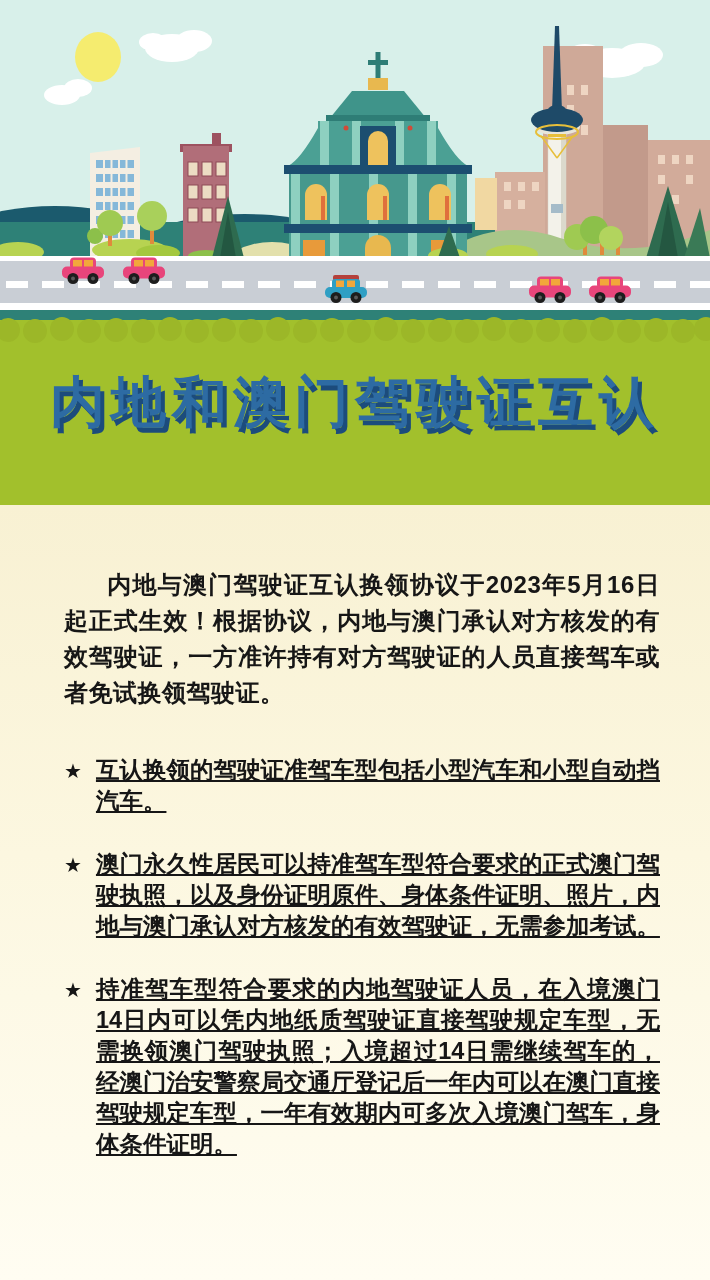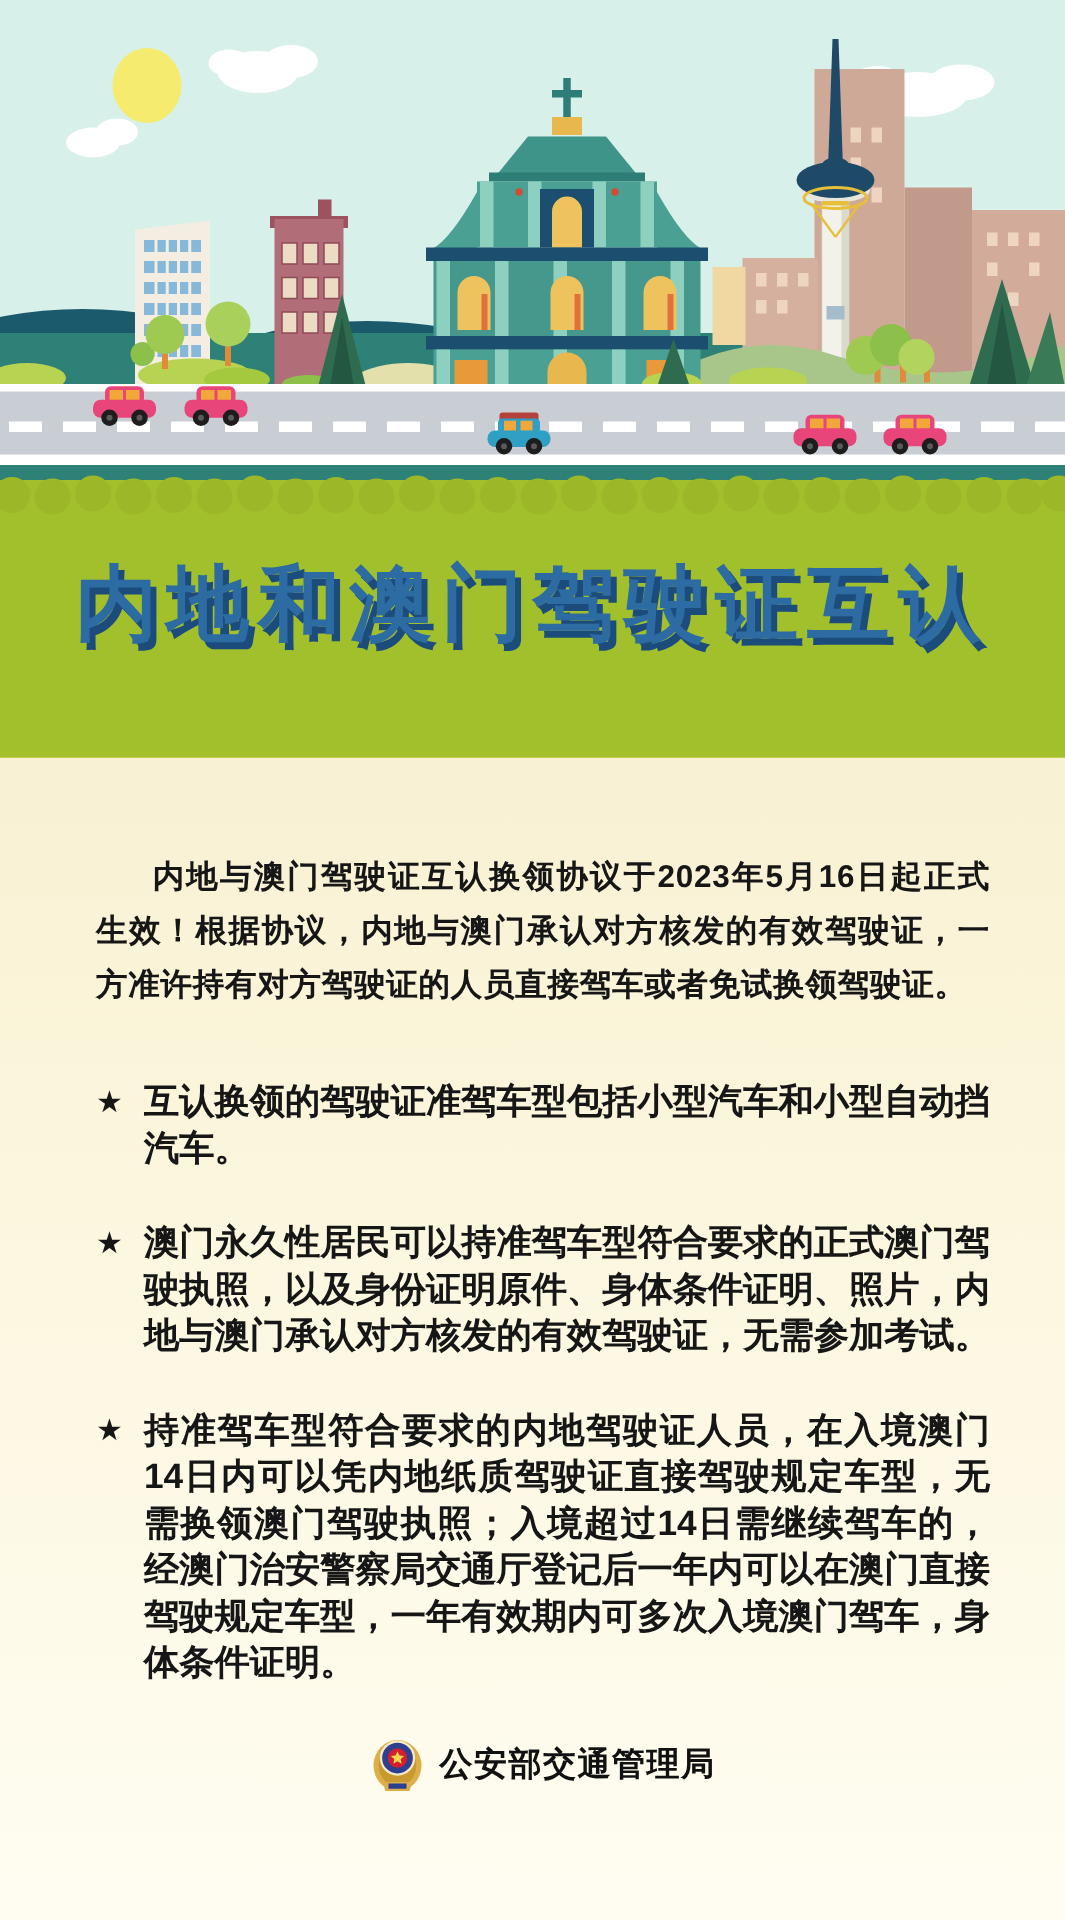--- a/index.html
+++ b/index.html
@@ -18,27 +18,27 @@
   }
 
   
   .content {
     flex:1 1 auto;
     background:linear-gradient(180deg,#f8f1d3 0%, #fcf7e0 45%, #fffdf2 100%);
     padding:62px 50px 0 64px;
     color:#161616;
   }
   .intro {
-    font-size:21px; line-height:36px; font-weight:bold;
+    font-size:24px; line-height:36px; font-weight:bold;
     text-indent:1.8em; letter-spacing:0.5px; text-align:justify;
   }
   .bullets { list-style:none; margin-top:44px; }
   .bullet { display:flex; gap:14px; margin-bottom:32px; }
   .star { flex:0 0 auto; font-size:20px; line-height:31px; padding-top:1px; }
-  .bullet-text { font-size:23.5px; line-height:31px; font-weight:bold; text-align:justify; }
+  .bullet-text { font-size:23.5px; line-height:31px; font-weight:bold; text-align:justify;text-decoration:underline; }
 
   
   .footer { display:flex; align-items:center; justify-content:center; gap:10px; margin-top:24px; }
   .footer-text { font-size:22px; font-weight:bold; color:#111; letter-spacing:1px; }
 </style>
 </head>
 <body>
 
 <div class="poster">
 
@@ -349,26 +349,14 @@
       <li class="bullet">
         <span class="star">★</span>
         <span class="bullet-text">澳门永久性居民可以持准驾车型符合要求的正式澳门驾驶执照，以及身份证明原件、身体条件证明、照片，内地与澳门承认对方核发的有效驾驶证，无需参加考试。</span>
       </li>
       <li class="bullet">
         <span class="star">★</span>
         <span class="bullet-text">持准驾车型符合要求的内地驾驶证人员，在入境澳门14日内可以凭内地纸质驾驶证直接驾驶规定车型，无需换领澳门驾驶执照；入境超过14日需继续驾车的，经澳门治安警察局交通厅登记后一年内可以在澳门直接驾驶规定车型，一年有效期内可多次入境澳门驾车，身体条件证明。</span>
       </li>
     </ul>
 
-    <div class="footer">
-      <svg width="36" height="40" viewBox="0 0 36 40">
-        <ellipse cx="18" cy="21" rx="16" ry="17" fill="#dcaf4a"></ellipse>
-        <ellipse cx="18" cy="21" rx="12.5" ry="14" fill="#c8992f"></ellipse>
-        <path d="M8,32 L28,32 L26,38 L10,38 Z" fill="#dcaf4a"></path>
-        <rect x="12" y="33" width="12" height="3.5" fill="#2c3f90"></rect>
-        <circle cx="18" cy="16" r="11" fill="#2c3f90" stroke="#f4e9c8" stroke-width="1.5"></circle>
-        <circle cx="18" cy="16" r="6.5" fill="#d01f2f"></circle>
-        <polygon points="18,11.5 19.3,14.4 22.4,14.7 20.1,16.8 20.8,19.8 18,18.2 15.2,19.8 15.9,16.8 13.6,14.7 16.7,14.4" fill="#f7d54a"></polygon>
-      </svg>
-      <span class="footer-text">公安部交通管理局</span>
-    </div>
   </div>
 </div>
 
 </body></html>

